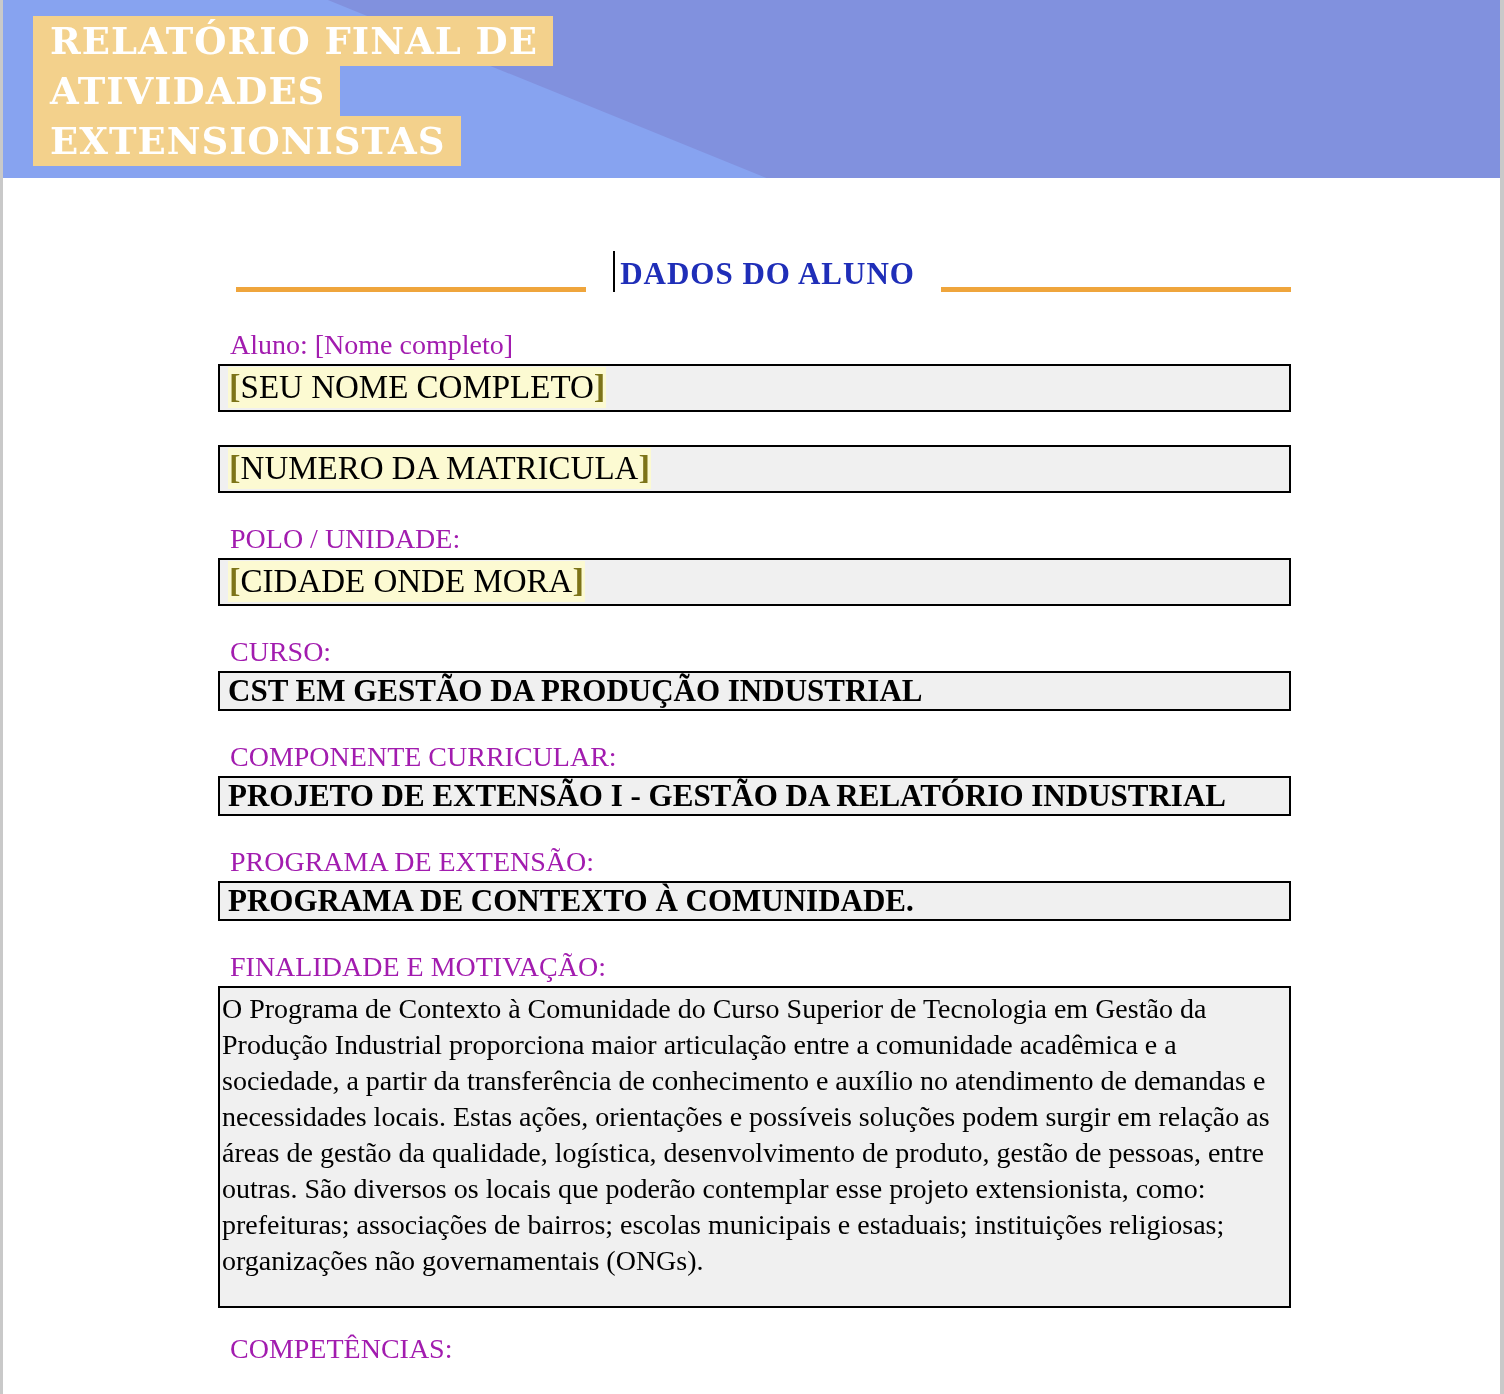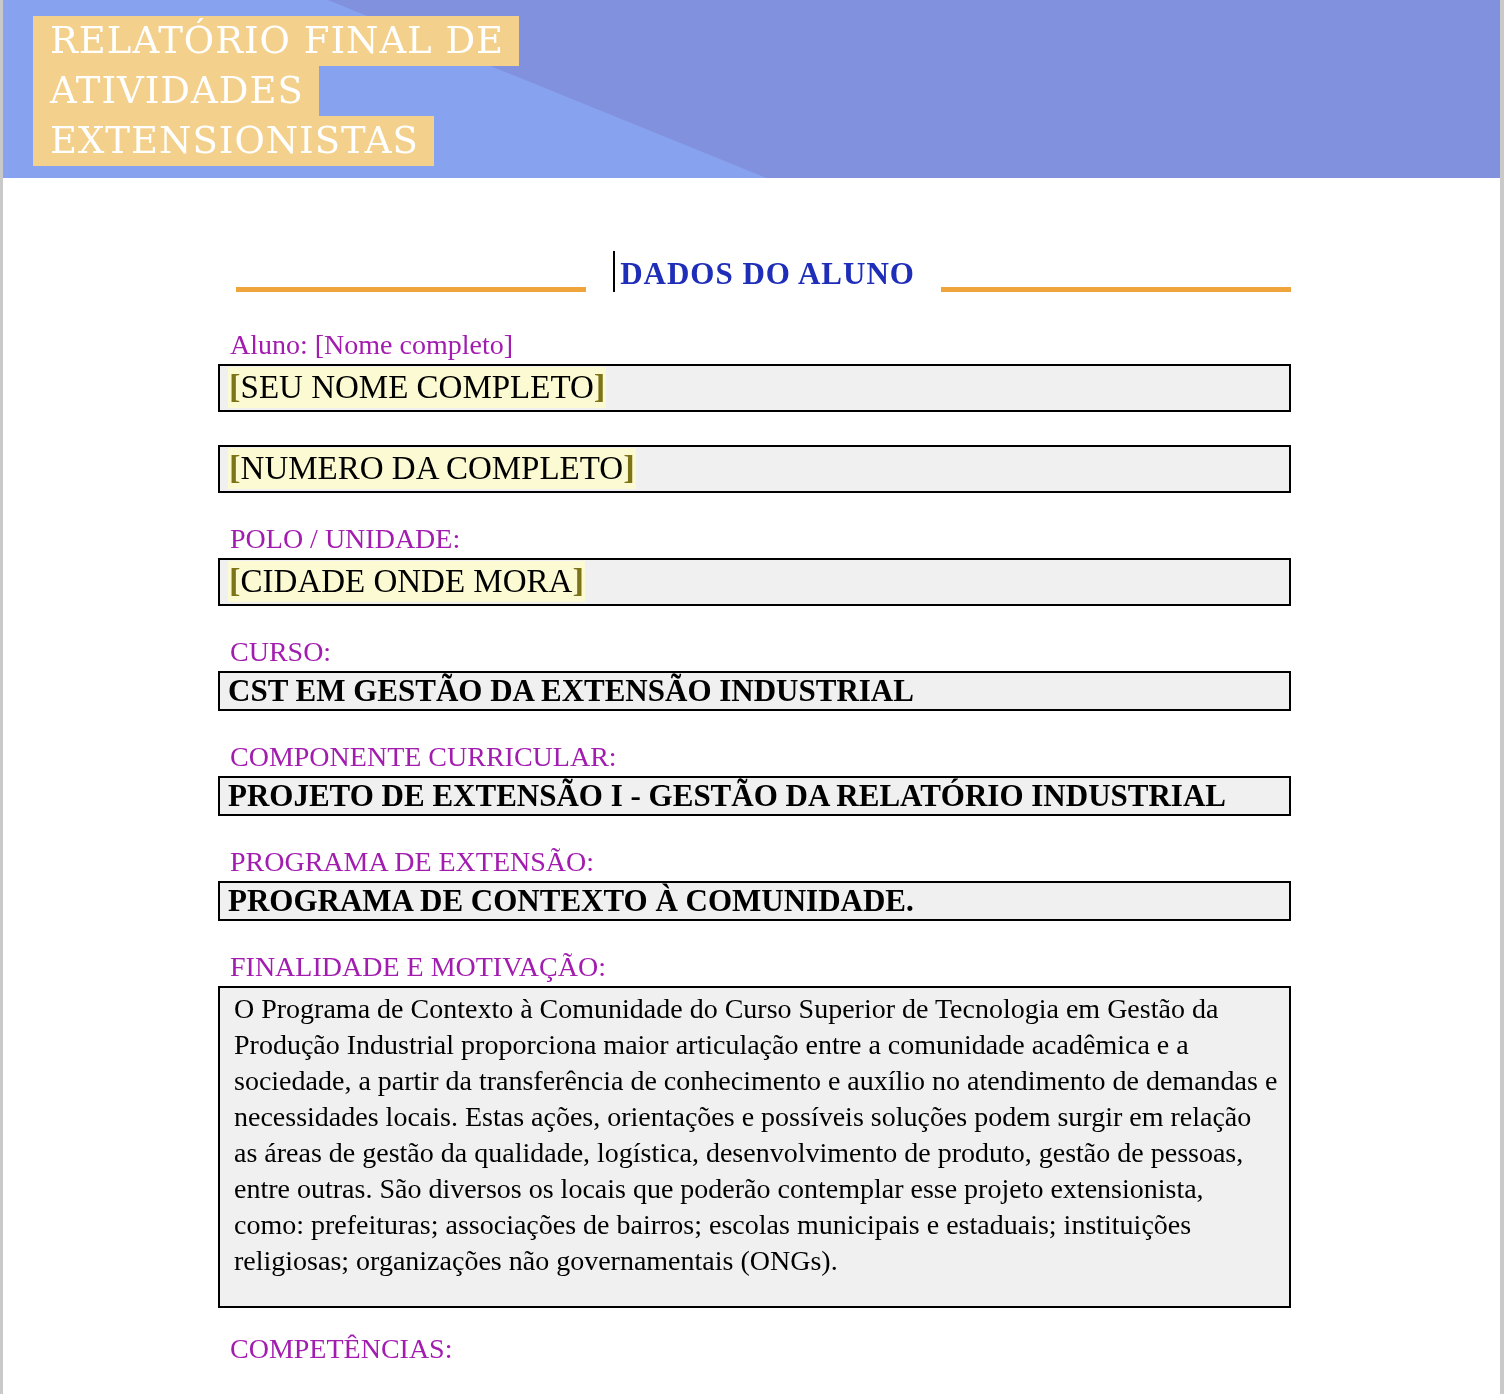--- a/index.html
+++ b/index.html
@@ -26,20 +26,21 @@
   .banner-dark {
     position:absolute;
     inset:0;
     background:#8191de;
     clip-path:polygon(21.7% 0, 100% 0, 100% 100%, 51% 100%);
   }
   .banner-title {
     position:absolute;
     left:30px;
     top:16px;
+    font-weight:bold;
   }
   .banner-line {
     display:table;
     background:#f3d18c;
     color:#ffffff;
     font-family:"DejaVu Serif","Liberation Serif",serif;
     font-size:37px;
     line-height:50px;
     letter-spacing:1px;
     padding:0 15px 0 17px;
@@ -93,21 +94,21 @@
     line-height:33px;
     color:#000000;
     white-space:nowrap;
   }
   .f-box.bold-val { font-weight:bold; font-size:31px; }
   .f-box.para {
     display:block;
     white-space:normal;
     font-size:28px;
     line-height:36px;
-    padding:3px 10px 5px 14px;
+    padding:3px 10px 5px 2px;
   }
   .f-box.tall { min-height:322px; }
   .field.last { margin-bottom:0; }
 
   .hl {
     background:#fcfad2;
     padding:3px 1px 4px 1px;
   }
   .bracket {
     color:#7d7418;
@@ -140,35 +141,35 @@
 
     <div class="field">
       <div class="f-label">Aluno: [Nome completo]</div>
       <div class="f-box">
         <span class="hl"><span class="bracket">[</span><span>SEU NOME COMPLETO</span><span class="bracket">]</span></span>
       </div>
     </div>
 
     <div class="field">
       <div class="f-box">
-        <span class="hl"><span class="bracket">[</span><span>NUMERO DA COMPLETO</span><span class="bracket">]</span></span>
+        <span class="hl"><span class="bracket">[</span><span>NUMERO DA MATRICULA</span><span class="bracket">]</span></span>
       </div>
     </div>
 
     <div class="field">
       <div class="f-label">POLO / UNIDADE:</div>
       <div class="f-box">
         <span class="hl"><span class="bracket">[</span><span>CIDADE ONDE MORA</span><span class="bracket">]</span></span>
       </div>
     </div>
 
     <div class="field">
       <div class="f-label">CURSO:</div>
       <div class="f-box bold-val">
-        <span>CST EM GESTÃO DA EXTENSÃO INDUSTRIAL</span>
+        <span>CST EM GESTÃO DA PRODUÇÃO INDUSTRIAL</span>
       </div>
     </div>
 
     <div class="field">
       <div class="f-label">COMPONENTE CURRICULAR:</div>
       <div class="f-box bold-val">
         <span>PROJETO DE EXTENSÃO I - GESTÃO DA RELATÓRIO INDUSTRIAL</span>
       </div>
     </div>
 

